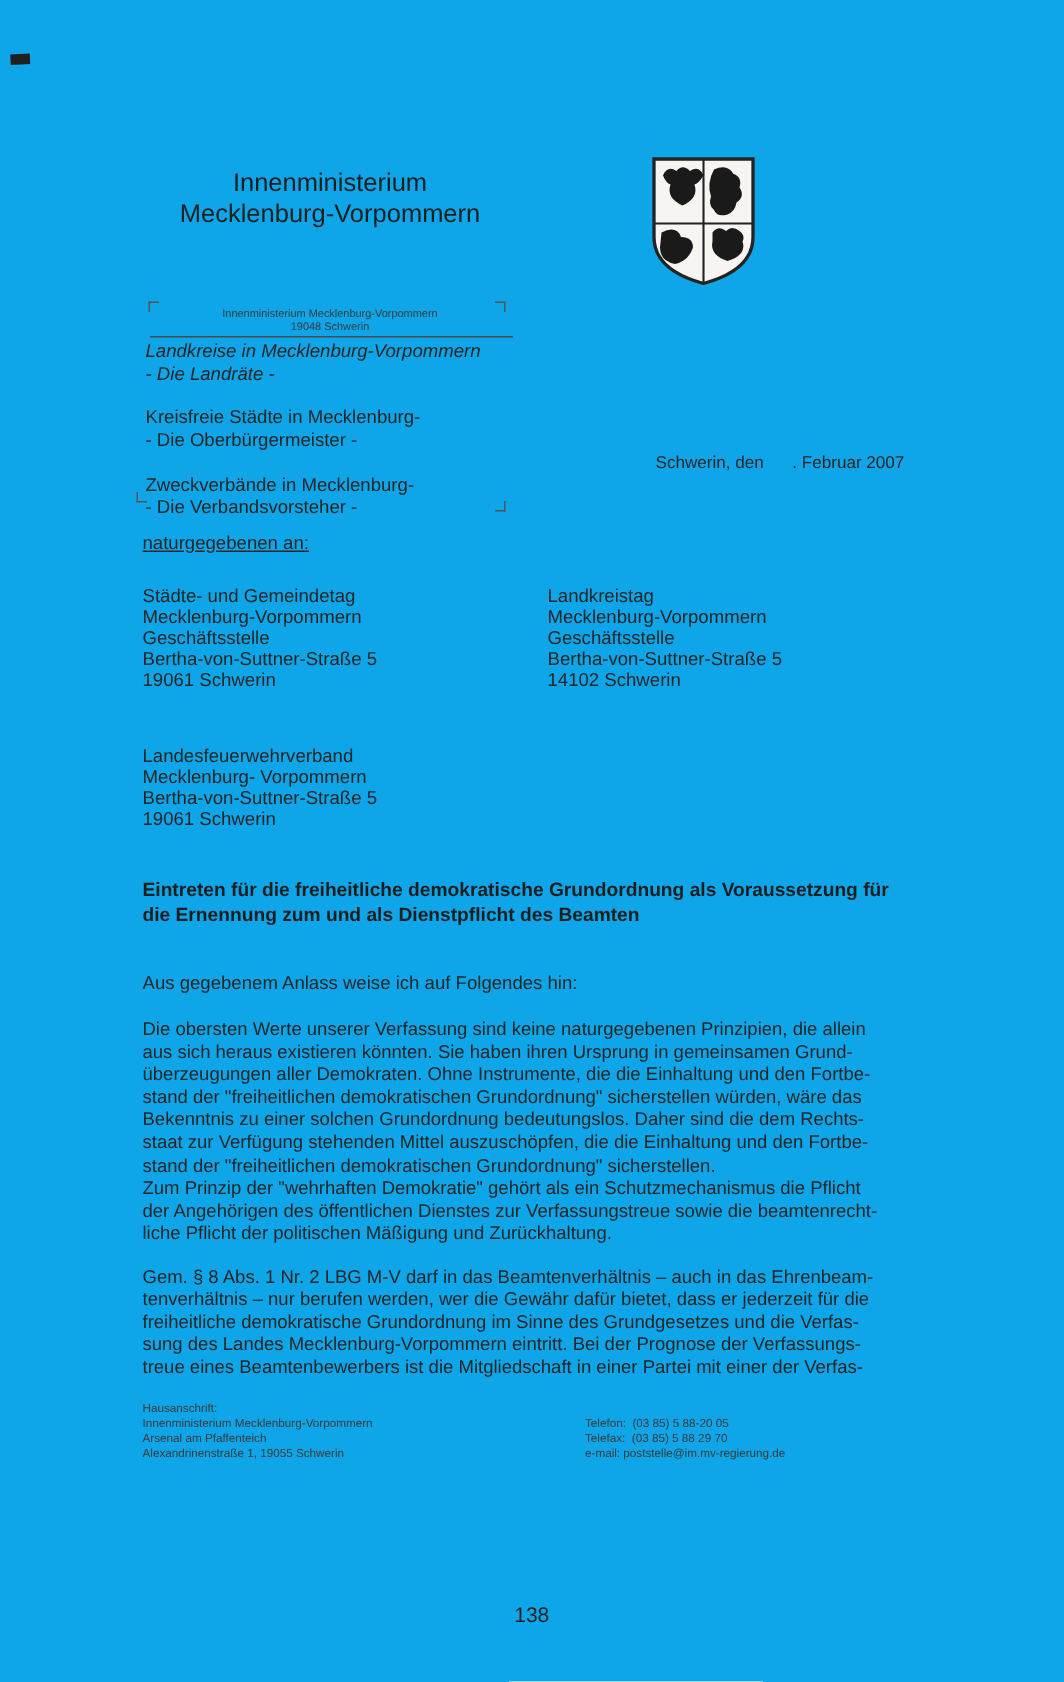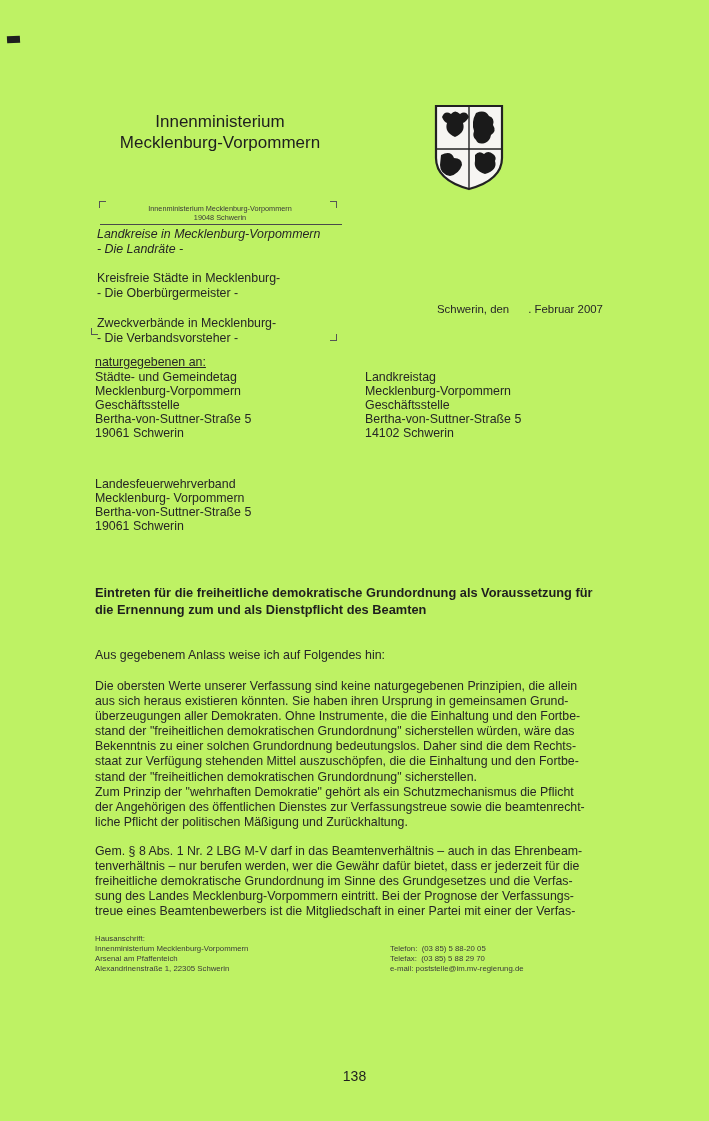--- a/index.html
+++ b/index.html
@@ -4,21 +4,21 @@
 <style>
   * { margin: 0; padding: 0; box-sizing: border-box; }
   html, body { background: #fdfdfc; }
   body { font-family: "Liberation Sans", "DejaVu Sans", sans-serif; color: #262626; }
 
   .page {
     position: relative;
     width: 709px;
     height: 1121px;
     margin: 0 auto;
-    background: #bef264;
+    background: #0ea5e9;
     overflow: hidden;
   }
 
   .pre { white-space: pre; }
 
   .scan-mark {
     position: absolute; left: 7px; top: 36px;
     width: 13px; height: 7px; background: #1f1f1f;
     transform: rotate(-3deg);
   }
@@ -49,21 +49,21 @@
   .r1 { top: 227px; font-style: italic; }
   .r2 { top: 271px; }
   .r3 { top: 316px; }
 
   .date { position: absolute; left: 437px; top: 303px; font-size: 11.4px; }
 
   .cc-label {
     position: absolute; left: 95px; top: 355px;
     font-size: 12.4px; text-decoration: underline;
   }
-  .cc-col { position: absolute; font-size: 12.4px; line-height: 14px; }
+  .cc-col { position: absolute; font-size: 12.4px; line-height: 14px; margin-top: 20px; }
   .cc-left   { left: 95px;  top: 370px; }
   .cc-right  { left: 365px; top: 370px; }
   .cc-bottom { left: 95px;  top: 477px; }
 
   .subject {
     position: absolute; left: 95px; top: 584px; width: 540px;
     font-size: 12.8px; font-weight: bold; line-height: 17px; color: #1e1e1e;
   }
 
   .intro { position: absolute; left: 95px; top: 648px; font-size: 12.4px; }
@@ -155,21 +155,21 @@
 tenverhältnis – nur berufen werden, wer die Gewähr dafür bietet, dass er jederzeit für die
 freiheitliche demokratische Grundordnung im Sinne des Grundgesetzes und die Verfas-
 sung des Landes Mecklenburg-Vorpommern eintritt. Bei der Prognose der Verfassungs-
 treue eines Beamtenbewerbers ist die Mitgliedschaft in einer Partei mit einer der Verfas-</div>
   </div>
 
   <footer class="letter-footer">
     <div class="foot-left pre">Hausanschrift:
 Innenministerium Mecklenburg-Vorpommern
 Arsenal am Pfaffenteich
-Alexandrinenstraße 1, 22305 Schwerin</div>
+Alexandrinenstraße 1, 19055 Schwerin</div>
     <div class="foot-right pre">Telefon:  (03 85) 5 88-20 05
 Telefax:  (03 85) 5 88 29 70
 e-mail: poststelle@im.mv-regierung.de</div>
   </footer>
 
   <div class="page-number">138</div>
 
 </div>
 
 </body></html>

